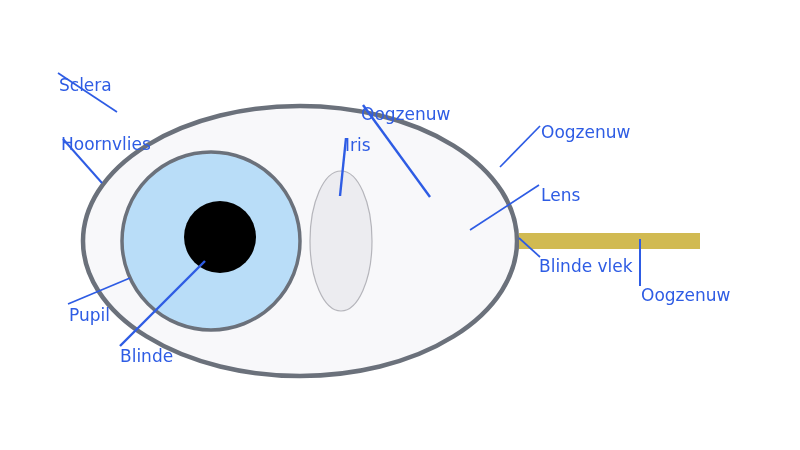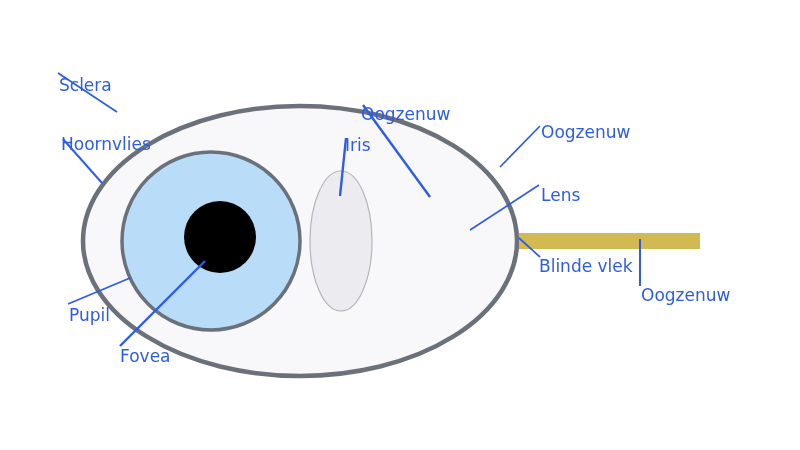--- a/index.html
+++ b/index.html
@@ -57,21 +57,21 @@
 
   <div class="label" style="left:59px;top:61px">Sclera</div>
   <div class="label" style="left:61px;top:120px">Hoornvlies</div>
   <div class="label" style="left:361px;top:90px">Oogzenuw</div>
   <div class="label" style="left:345px;top:121px">Iris</div>
   <div class="label" style="left:541px;top:108px">Oogzenuw</div>
   <div class="label" style="left:541px;top:171px">Lens</div>
   <div class="label" style="left:539px;top:242px">Blinde vlek</div>
   <div class="label" style="left:641px;top:271px">Oogzenuw</div>
   <div class="label" style="left:69px;top:291px">Pupil</div>
-  <div class="label" style="left:120px;top:332px">Fovea</div>
+  <div class="label" style="left:120px;top:332px">Blinde</div>
 
   <svg class="layer lines-layer" width="800" height="450" viewBox="0 0 800 450">
     <line class="leader lw-thin" x1="58" y1="57" x2="117" y2="96"></line>
     <line class="leader lw-med" x1="63" y1="123" x2="102" y2="167"></line>
     <line class="leader lw-thick" x1="363" y1="89" x2="430" y2="181"></line>
     <line class="leader lw-thick" x1="346" y1="122" x2="340" y2="180"></line>
     <line class="leader lw-thin" x1="540" y1="110" x2="500" y2="151"></line>
     <line class="leader lw-thin" x1="539" y1="169" x2="470" y2="214"></line>
     <line class="leader lw-thin" x1="519" y1="222" x2="540" y2="241"></line>
     <line class="leader lw-med" x1="640" y1="223" x2="640" y2="270"></line>

